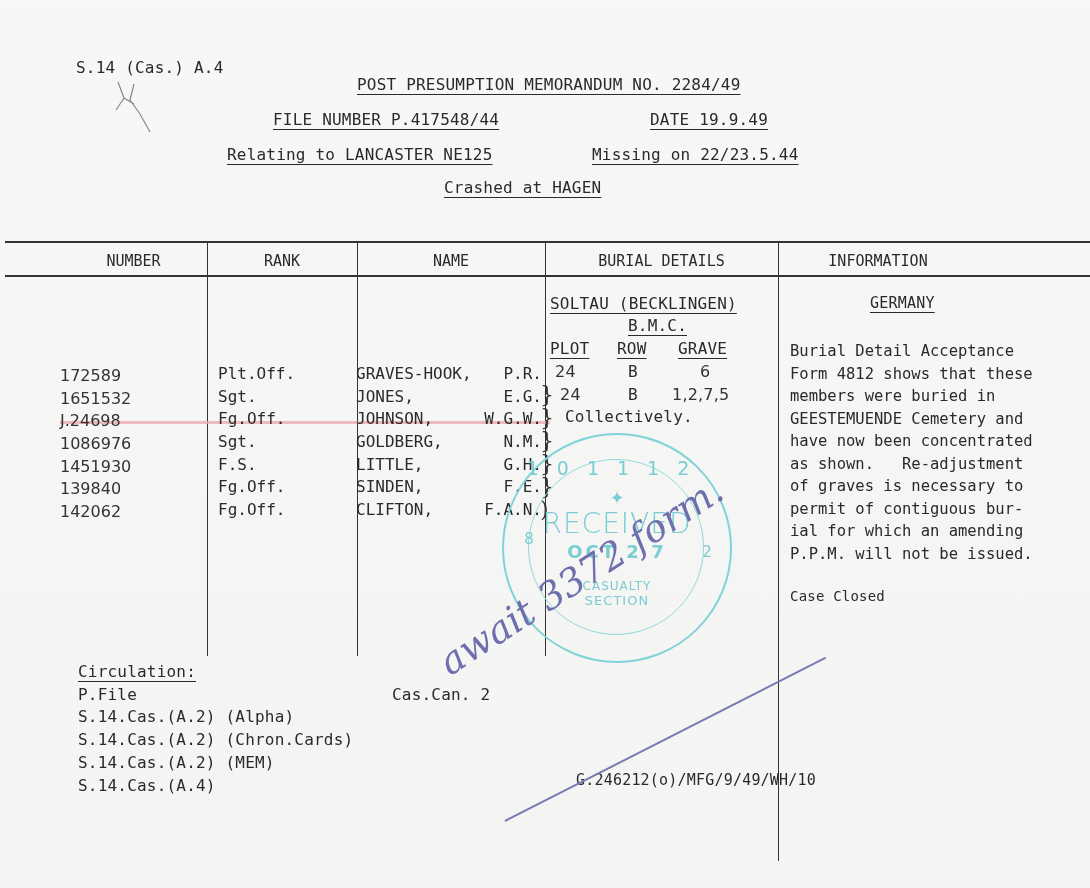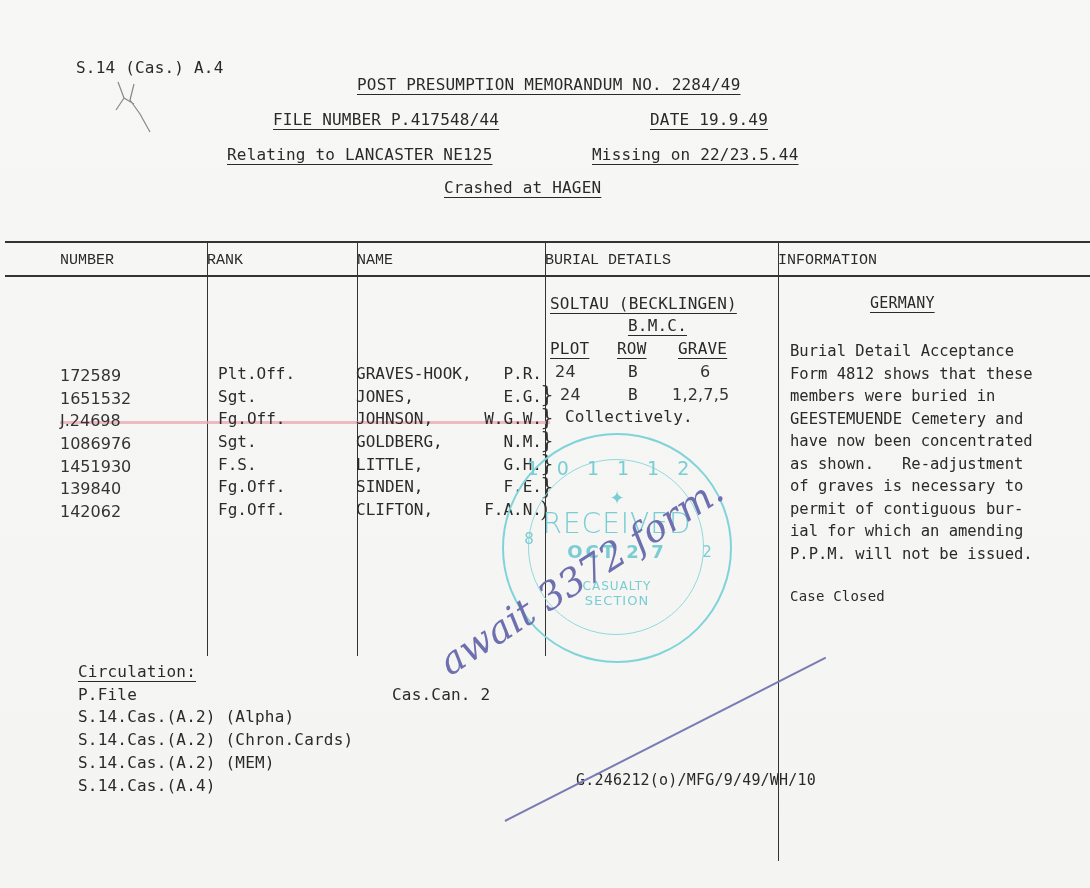--- a/index.html
+++ b/index.html
@@ -7,21 +7,21 @@
     width: 1090px; height: 888px; position: relative; overflow: hidden;
     background: #f6f6f4;
     font-family: "DejaVu Sans Mono", "Liberation Mono", monospace;
     color: #2a2a2a;
   }
   .page { position: absolute; inset: 0; background: linear-gradient(180deg,#f7f7f5 0%, #f4f4f2 100%); }
   .t { position: absolute; white-space: pre; font-size: 16px; letter-spacing: 0.2px; line-height: 1; }
   .u { text-decoration: underline; text-underline-offset: 4px; text-decoration-thickness: 1px; }
   .hline { position: absolute; height: 0; border-top: 2px solid #333; }
   .vline { position: absolute; width: 0; border-left: 1.5px solid #333; }
-  .col-head { position: absolute; top: 252px; font-size: 15px; text-align: left; white-space: pre; font-family: Liberation Mono, monospace; }
+  .col-head { position: absolute; top: 252px; font-size: 15px; text-align: center; white-space: pre; }
   .row { position: absolute; font-size: 16px; white-space: pre; line-height: 1; }
   .num { font-family: "DejaVu Sans", "Liberation Sans", sans-serif; font-size: 16px; color:#333; }
   .name-init { position: absolute; right: 0; }
   .brace { position: absolute; font-size: 22px; color:#333; left: 540px; font-family: "DejaVu Serif", serif; }
   .info { position: absolute; left: 790px; top: 340px; font-size: 15.5px; line-height: 22.5px; white-space: pre; }
   .stamp {
     position: absolute; left: 502px; top: 433px; width: 226px; height: 226px;
     border-radius: 50%; border: 2px solid #7fd4d8; color: #79cdd3;
     font-family: "DejaVu Sans", "Liberation Sans", sans-serif;
   }

